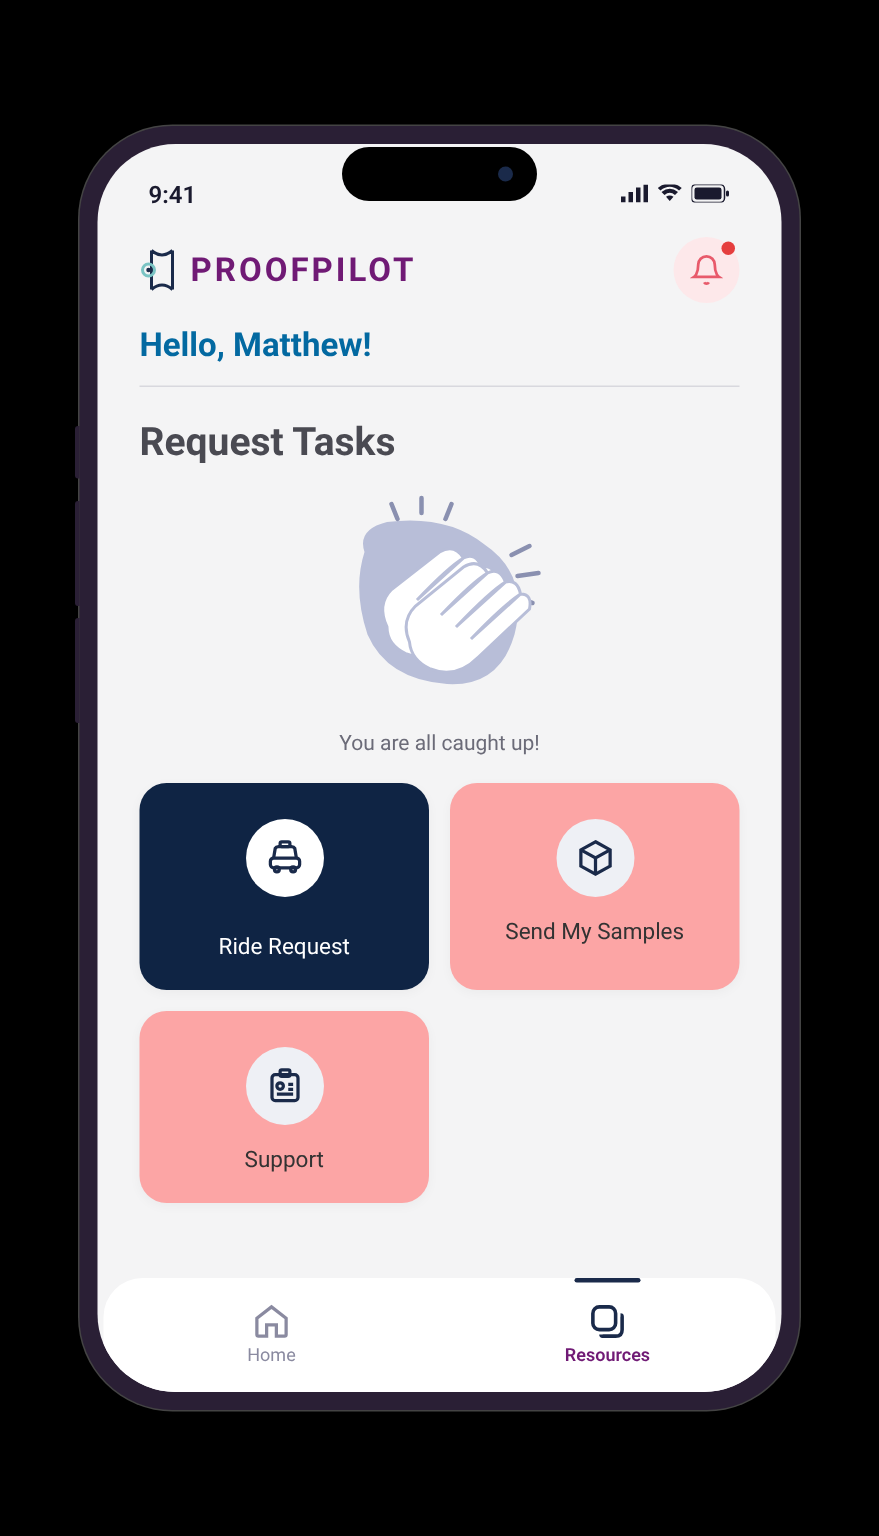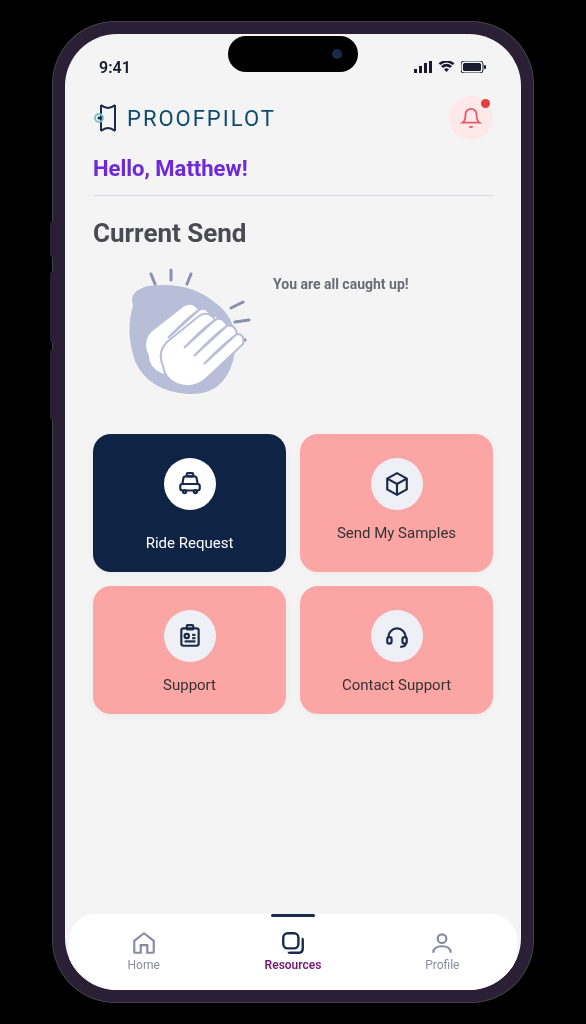--- a/index.html
+++ b/index.html
@@ -7,21 +7,21 @@
     background: #000;
     display: flex;
     align-items: center;
     justify-content: center;
     width: 586px;
     height: 1024px;
     font-family: -apple-system, BlinkMacSystemFont, "Segoe UI", Roboto, sans-serif;
   }
   .phone {
     width: 480px;
-    height: 980px;
+    height: 856px;
     background: #2a1f35;
     border-radius: 62px;
     padding: 12px;
     position: relative;
     box-shadow: 0 0 0 1px #444;
   }
   .phone::before {
     content: "";
     position: absolute;
     left: -3px;
@@ -88,24 +88,24 @@
   .header {
     display: flex;
     justify-content: space-between;
     align-items: center;
     padding: 8px 28px 16px;
   }
   .logo {
     display: flex;
     align-items: center;
     gap: 4px;
-    font-weight: 400;
+    font-weight: 700;
     font-size: 22px;
     letter-spacing: 2px;
-    color: #0c4a6e;
+    color: #701a75;
   }
   .bell-btn {
     width: 44px;
     height: 44px;
     border-radius: 50%;
     background: #fde8ea;
     display: flex;
     align-items: center;
     justify-content: center;
     position: relative;
@@ -117,36 +117,36 @@
     right: 3px;
     width: 9px;
     height: 9px;
     background: #e53e3e;
     border-radius: 50%;
   }
   .content { flex: 1; padding: 0 28px; overflow: hidden; }
   .greeting {
     font-size: 22px;
     font-weight: 700;
-    color: #6d28d9;
+    color: #0369a1;
     padding-bottom: 14px;
     border-bottom: 1px solid #d8d8de;
   }
   .section-title {
     font-size: 26px;
     font-weight: 700;
     color: #4a4a52;
     margin-top: 22px;
   }
   .tasks-empty {
     display: flex;
-    flex-direction: row;
+    flex-direction: column;
+    align-items: center;
     margin-top: 18px;
     margin-bottom: 8px;
-    font-weight: bold;
   }
   .clap-illustration { width: 180px; height: 150px; position: relative; }
   .caught-up {
     font-size: 14px;
     color: #6b6b78;
     margin-top: 10px;
   }
   .quick-links {
     display: grid;
     grid-template-columns: 1fr 1fr;
@@ -246,21 +246,21 @@
         <svg width="22" height="22" viewBox="0 0 24 24" fill="none" stroke="#e85a6b" stroke-width="2">
           <path d="M18 8a6 6 0 0 0-12 0c0 7-3 9-3 9h18s-3-2-3-9"></path>
             <path d="M13.7 21a2 2 0 0 1-3.4 0"></path>
         </svg>
       </div>
     </div>
 
     <div class="content">
       <div class="greeting">Hello, Matthew!</div>
 
-      <div class="section-title">Current Send</div>
+      <div class="section-title">Request Tasks</div>
 
       <div class="tasks-empty">
         <div class="clap-illustration">
           <svg width="180" height="150" viewBox="0 0 180 150">
             <path d="M40 40 Q35 25 55 20 Q95 15 120 35 Q150 55 140 95 Q130 130 95 128 Q55 125 42 95 Q32 65 40 40 Z" fill="#b8bed8"></path>
             <g stroke="#8a90b0" stroke-width="3" stroke-linecap="round">
               <line x1="62" y1="18" x2="58" y2="8"></line>
               <line x1="78" y1="14" x2="78" y2="4"></line>
               <line x1="94" y1="18" x2="98" y2="8"></line>
               <line x1="138" y1="42" x2="150" y2="36"></line>
@@ -306,51 +306,33 @@
                 <rect x="4" y="5" width="16" height="16" rx="2"></rect>
                 <rect x="9" y="2" width="6" height="4" rx="1"></rect>
                 <circle cx="9" cy="12" r="2"></circle>
                 <line x1="14" y1="11" x2="17" y2="11"></line>
                 <line x1="14" y1="14" x2="17" y2="14"></line>
                 <line x1="7" y1="17" x2="17" y2="17"></line>
               </svg>
           </div>
           <span class="ql-label">Support</span>
         </div>
-        <div class="ql-card">
-          <div class="ql-icon">
-            <svg width="26" height="26" viewBox="0 0 24 24" fill="none" stroke="#1a2a4a" stroke-width="2">
-                <path d="M4 13 a8 8 0 0 1 16 0"></path>
-                <rect x="3" y="13" width="4" height="6" rx="2"></rect>
-                <rect x="17" y="13" width="4" height="6" rx="2"></rect>
-                <path d="M20 19 Q20 22 15 22"></path>
-              </svg>
-          </div>
-          <span class="ql-label">Contact Support</span>
-        </div>
       </div>
     </div>
 
     <div class="bottom-nav">
       <div class="nav-item">
         <svg width="26" height="26" viewBox="0 0 24 24" fill="none" stroke="#8a8aa0" stroke-width="2">
             <path d="M3 10 L12 3 L21 10 L21 20 Q21 21 20 21 L15 21 L15 14 L9 14 L9 21 L4 21 Q3 21 3 20 Z"></path>
           </svg>
         <span>Home</span>
       </div>
       <div class="nav-item active">
         <svg width="26" height="26" viewBox="0 0 24 24" fill="none" stroke="#1a2a4a" stroke-width="2.2">
             <rect x="3" y="3" width="14" height="14" rx="4"></rect>
             <path d="M8 20 Q8 21 9 21 L17 21 Q21 21 21 17 L21 9 Q21 8 20 8"></path>
           </svg>
         <span>Resources</span>
       </div>
-      <div class="nav-item">
-        <svg width="26" height="26" viewBox="0 0 24 24" fill="none" stroke="#8a8aa0" stroke-width="2">
-            <circle cx="12" cy="8" r="4"></circle>
-            <path d="M4 21 Q4 15 12 15 Q20 15 20 21"></path>
-          </svg>
-        <span>Profile</span>
-      </div>
     </div>
 
   </div>
 </div>
 
 </body></html>

